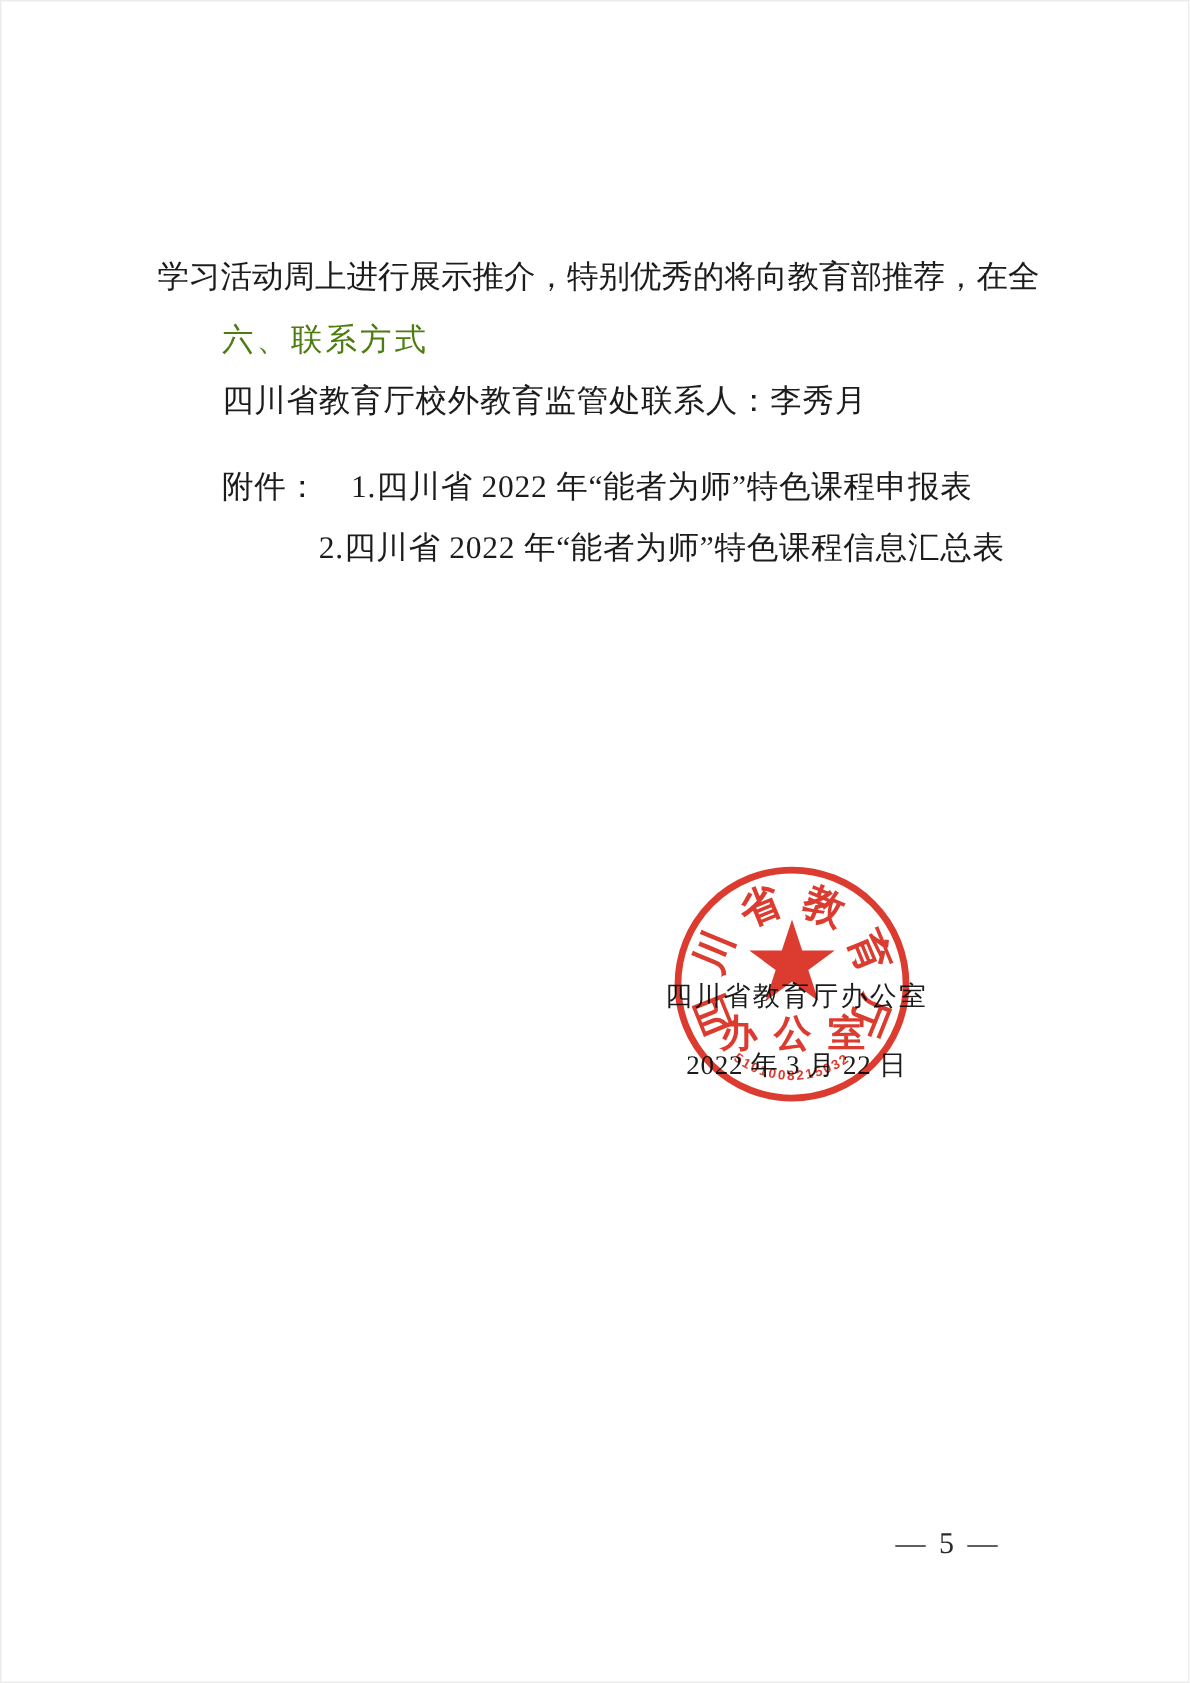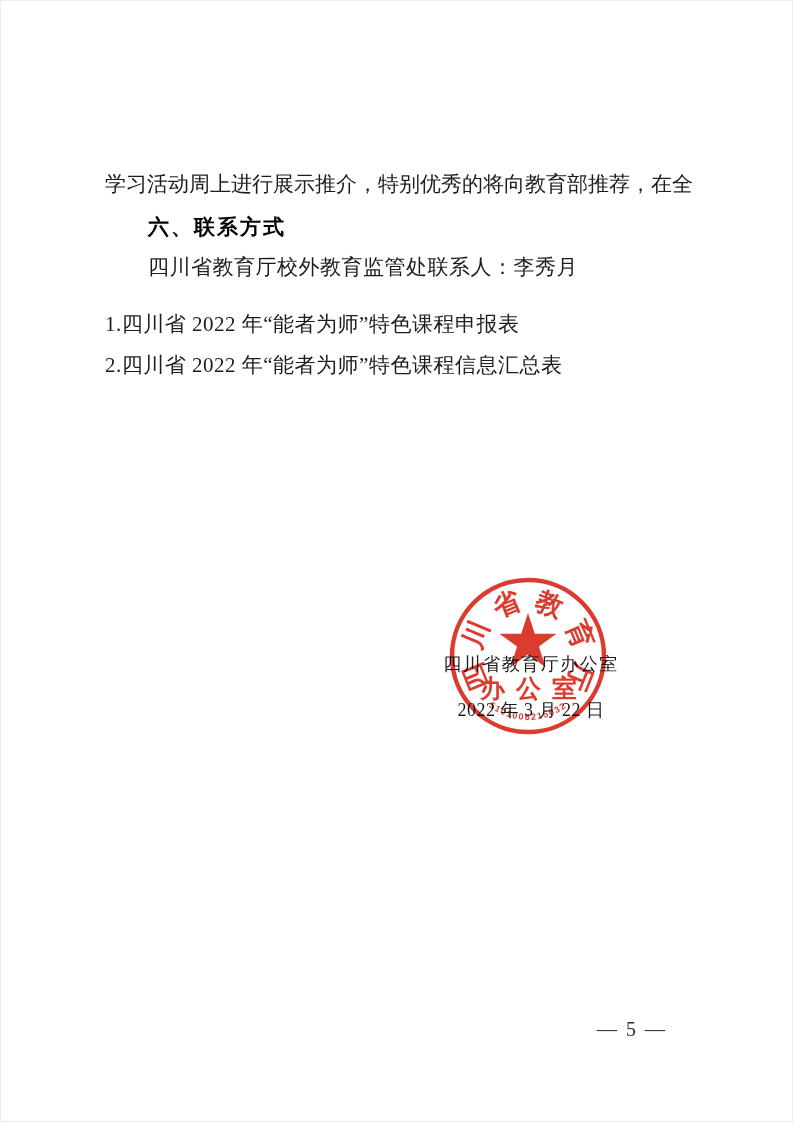--- a/index.html
+++ b/index.html
@@ -21,28 +21,28 @@
     width: 590px;
     font-size: 21px;
     letter-spacing: 0.5px;
     margin-top: 21px;
   }
   .line { line-height: 41.5px; white-space: nowrap; }
   .tight { letter-spacing: 0; }
   .indent { padding-left: 43px; }
   .heading {
     font-family: "Liberation Sans", "DejaVu Sans", sans-serif;
-    font-weight: bold;
+    font-weight: normal;
     letter-spacing: 2px;
-    color: #000000;
+    color: #4d7c0f;
   }
   .spacer { height: 15px; }
   .attach-row { display: flex; line-height: 41.5px; }
   .attach-label { padding-left: 43px; white-space: nowrap; }
-  .attach-items { white-space: nowrap; }
+  .attach-items { white-space: nowrap; text-align: center; }
   .attach-items .line { white-space: nowrap; }
   .signature {
     position: absolute;
     left: 386px;
     top: 652px;
     width: 290px;
     text-align: center;
     font-size: 18px;
     z-index: 2;
   }
@@ -79,20 +79,21 @@
 <body>
 
 <div class="page">
 
   <div class="content">
     <div class="line tight">学习活动周上进行展示推介，特别优秀的将向教育部推荐，在全</div>
     <div class="line heading indent">六、联系方式</div>
     <div class="line indent">四川省教育厅校外教育监管处联系人：李秀月</div>
     <div class="spacer"></div>
     <div class="attach-row">
+      <div class="attach-label">附件：</div>
       <div class="attach-items">
         <div class="line">1.四川省 2022 年“能者为师”特色课程申报表</div>
         <div class="line">2.四川省 2022 年“能者为师”特色课程信息汇总表</div>
       </div>
     </div>
   </div>
 
   <div class="signature">
     <div class="issuer">四川省教育厅办公室</div>
     <div class="date">2022 年 3 月 22 日</div>

